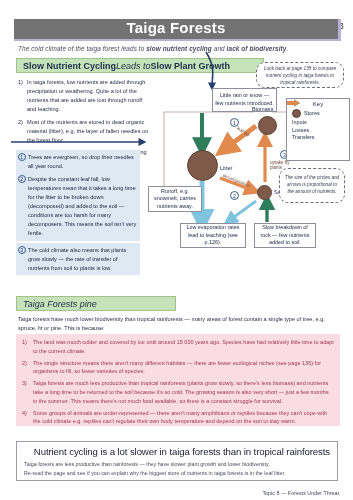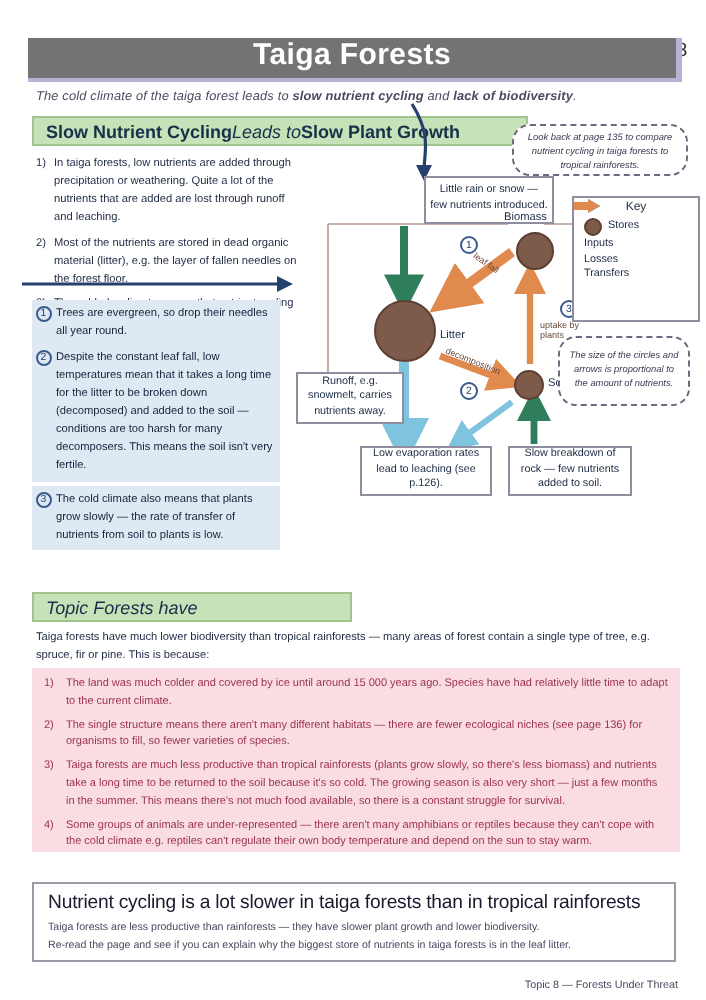--- a/index.html
+++ b/index.html
@@ -146,21 +146,21 @@
   }
   .pinkbox .row { display: flex; margin-bottom: 3px; }
   .pinkbox .n { width: 11px; flex: 0 0 11px; }
 
   
   .summary {
     position: absolute; left: 16px; top: 441px; width: 322px; height: 40px;
     border: 1px solid #9a9aa8; background: #fff;
     padding: 4px 7px;
   }
-  .summary .h { font-size: 9.6px; color: #1a1a2e; letter-spacing: -.1px; }
+  .summary .h { font-size: 9.6px; color: #1a1a2e; letter-spacing: -.1px; text-align: right; }
   .summary .s { font-size: 5.3px; line-height: 1.62; color: #4a4a60; margin-top: 3px; }
 
   .footer {
     position: absolute; right: 14px; bottom: 4px;
     font-size: 5.4px; color: #4a4a60;
   }
 
   svg { position: absolute; left: 0; top: 0; overflow: visible; }
 </style>
 </head>
@@ -296,21 +296,21 @@
         </svg>
       <span>Transfers</span>
     </div>
   </div>
 </div>
 
 <div class="dnote" id="note-top">Look back at page 135 to compare nutrient cycling in taiga forests to tropical rainforests.</div>
 <div class="dnote" id="note-prop">The size of the circles and arrows is proportional to the amount of nutrients.</div>
 
 <div class="green-head" id="gh2">
-  <span class="light">Topic Forests have </span>
+  <span class="light">Taiga Forests pine </span>
 </div>
 
 <div class="pinkintro">Taiga forests have much lower biodiversity than tropical rainforests — many areas of forest contain a single type of tree, e.g. spruce, fir or pine.  This is because:</div>
 
 <div class="pinkbox">
   <div class="row">
     <span class="n">1)</span>
     <span>The land was much colder and covered by ice until around 15 000 years ago. Species have had relatively little time to adapt to the current climate.</span>
   </div>
   <div class="row">

